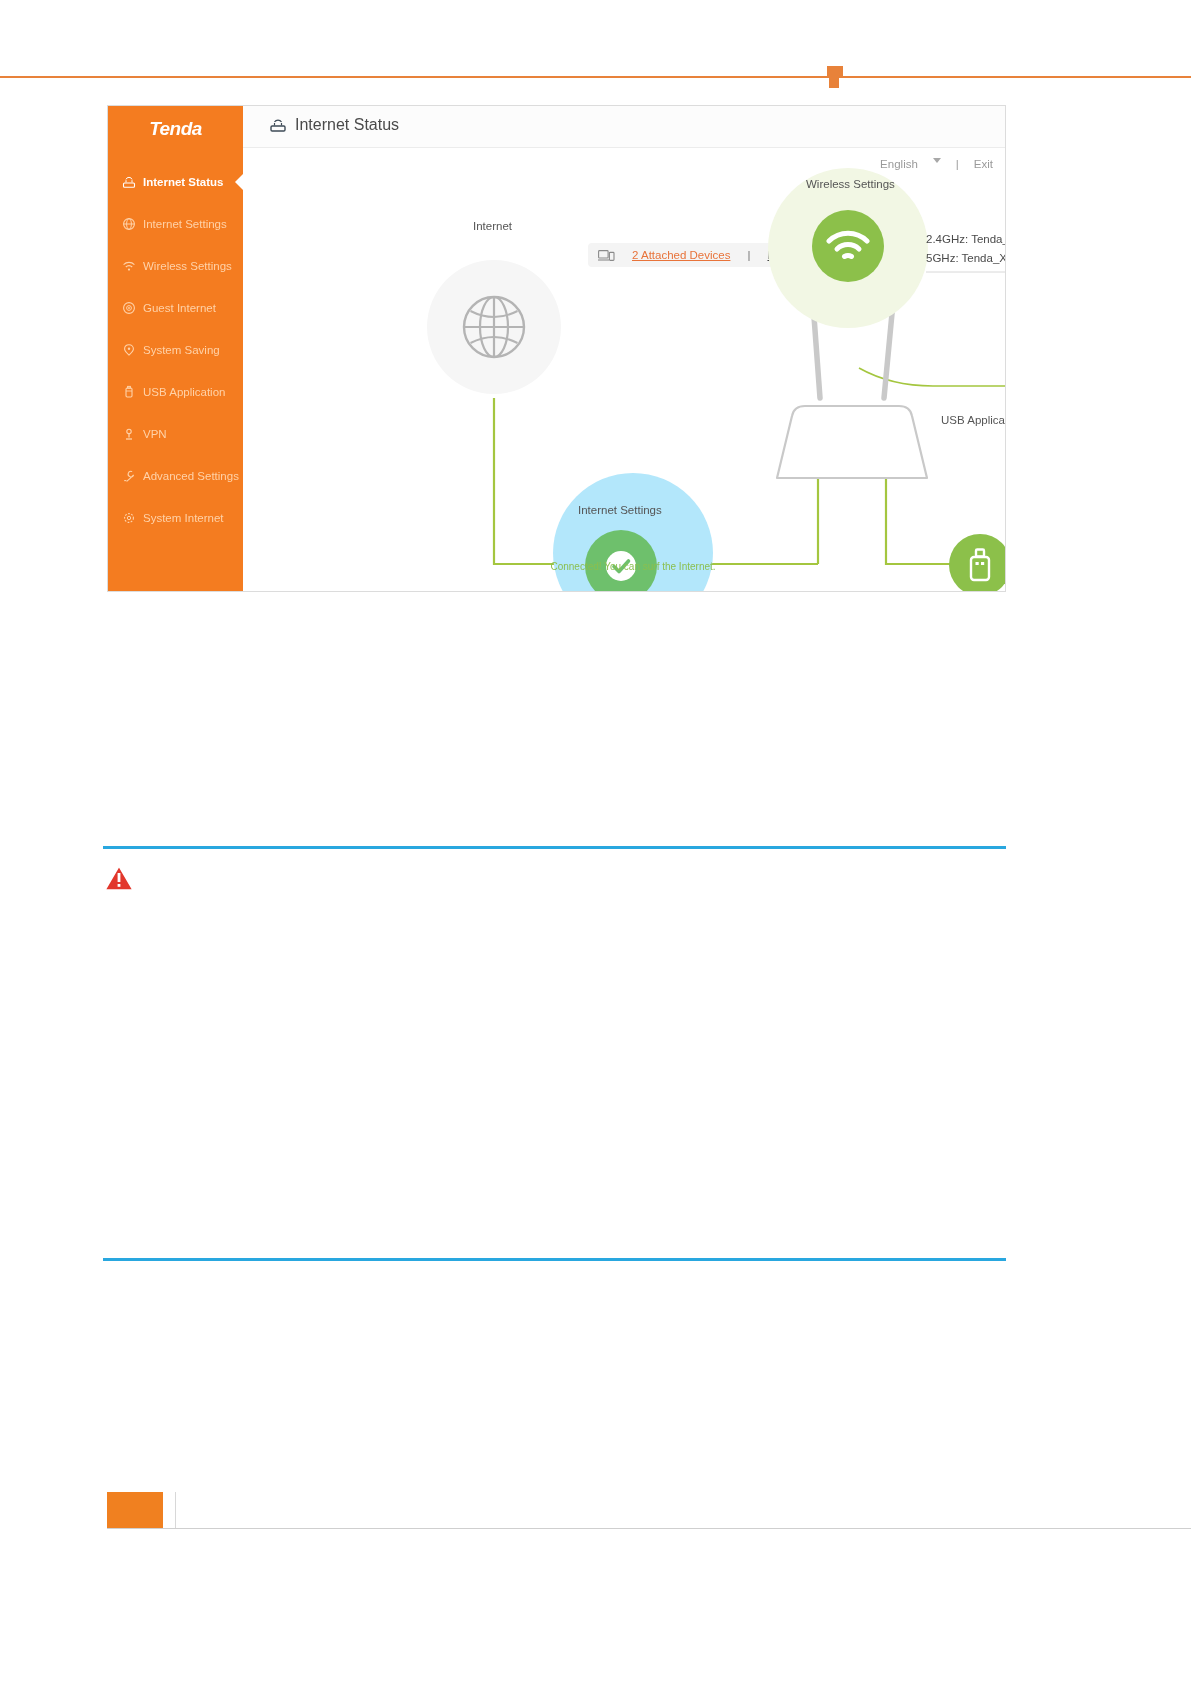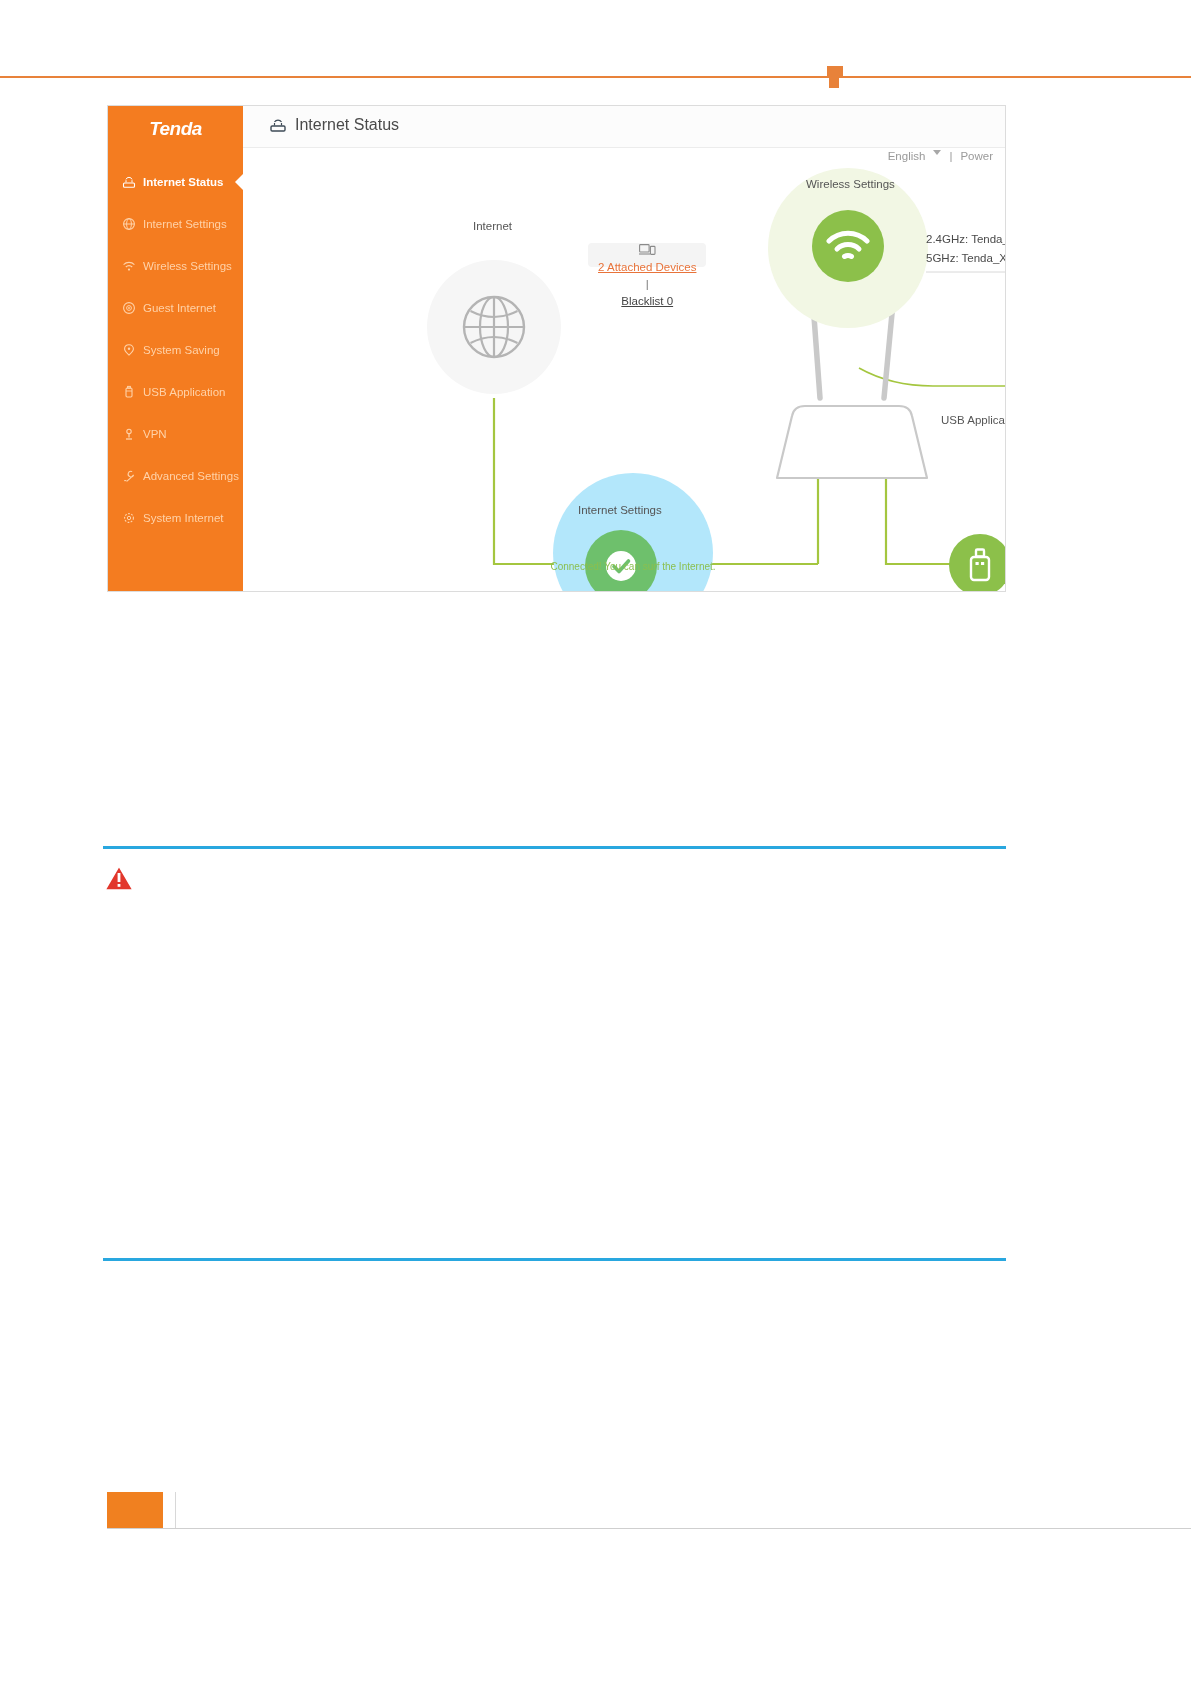--- a/index.html
+++ b/index.html
@@ -165,24 +165,24 @@
     font-size: 16px;
     color: #4a4a4a;
   }
   .topbar .title-icon {
     position: absolute;
     left: 26px; top: 11px;
     width: 18px; height: 16px;
   }
   .topbar-right {
     position: absolute;
-    right: 12px; top: 44px;
+    right: 12px; top: 52px;
     display: flex;
     align-items: flex-start;
-    gap: 8px;
+    gap: 15px;
     font-size: 11.5px;
     color: #9a9a9a;
   }
   .caret-down {
     width: 0; height: 0;
     border-left: 4px solid transparent;
     border-right: 4px solid transparent;
     border-top: 5px solid #a8a8a8;
     display: inline-block;
   }
@@ -213,22 +213,21 @@
   .devices-pill {
     position: absolute;
     left: 345px; top: 95px;
     height: 24px;
     background: #f4f4f4;
     border-radius: 4px;
     display: flex;
     align-items: center;
     padding: 0 10px;
     font-size: 11.5px;
-    gap: 5px;
-    flex-direction: column;
+    gap: 17px;
   }
   .devices-pill .dev-link {
     color: #e8733a;
     text-decoration: underline;
     cursor: pointer;
   }
   .devices-pill .sep { color: #777777; }
   .devices-pill .bl-link {
     color: #444444;
     text-decoration: underline;
@@ -395,21 +394,21 @@
             <path d="M5.5 5 a4.2 4.2 0 0 1 7 0" fill="none" stroke="#3d4a56" stroke-width="1.2"></path>
           </svg>
         </span>
         <span class="page-title">Internet Status</span>
       </div>
 
       <div class="topbar-right">
         <span>English</span>
         <span class="caret-down"></span>
         <span>|</span>
-        <span>Power</span>
+        <span>Exit</span>
       </div>
 
       <div class="topo">
 
         <svg width="762" height="443" style="position:absolute;left:0;top:0;">
 
           <path d="M251 250 V416 H378" fill="none" stroke="#a4c63f" stroke-width="2.2"></path>
 
           <path d="M378 416 H575" fill="none" stroke="#a4c63f" stroke-width="2.2"></path>
 

